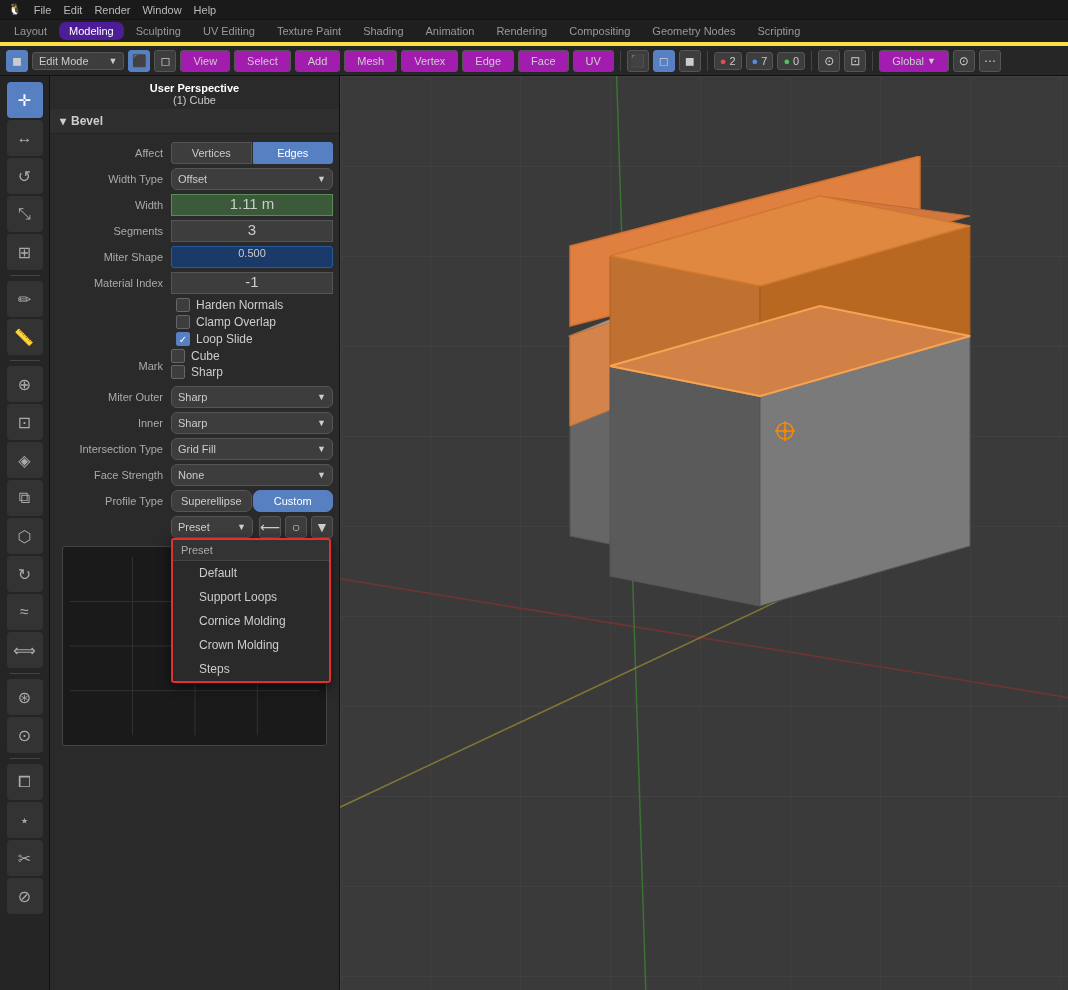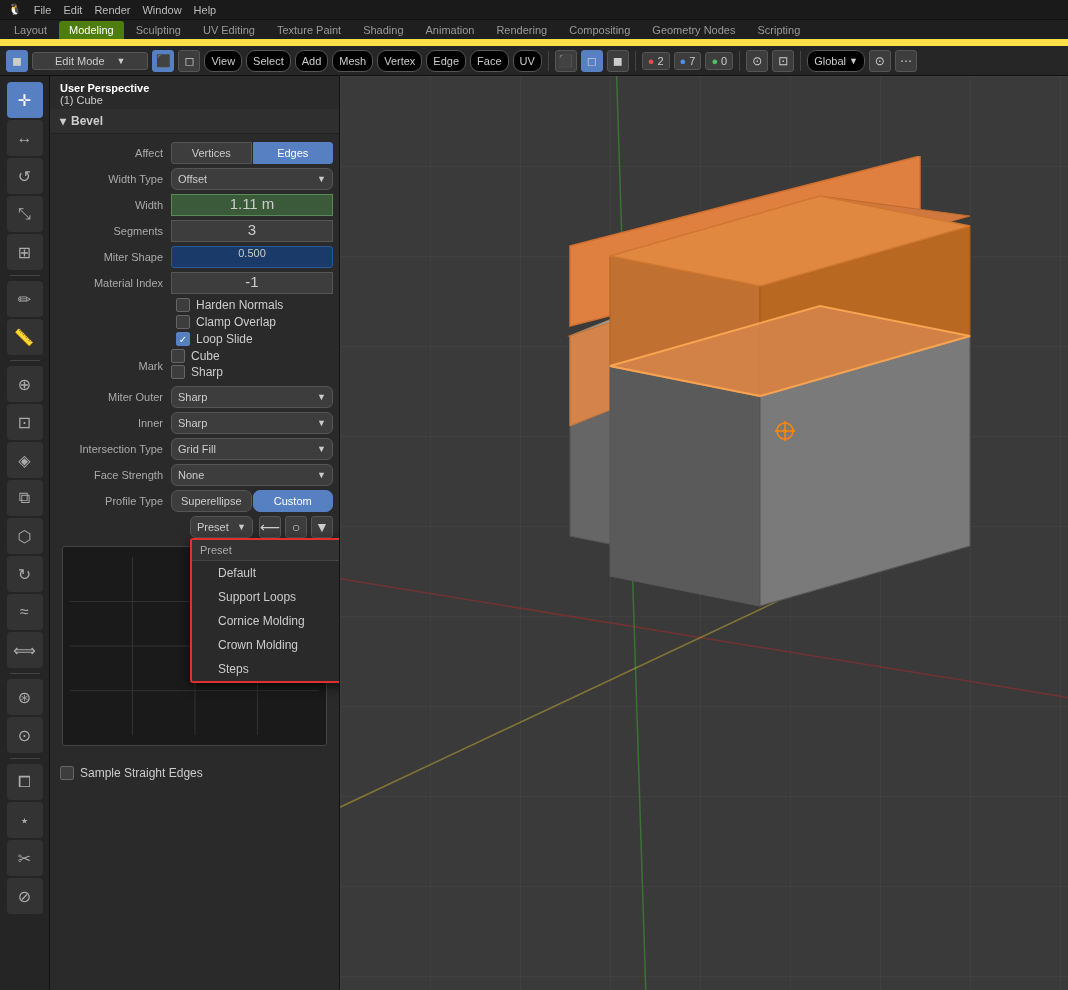--- a/index.html
+++ b/index.html
@@ -31,68 +31,69 @@
     }
 
     
     .workspace-tabs {
       height: 26px;
       background: #1f1f1f;
       display: flex;
       align-items: center;
       padding: 0 4px;
       gap: 2px;
-      border-bottom: 7px solid #fde047;
+      border-bottom: 4px solid #fde047;
     }
     .workspace-tab {
       padding: 3px 10px;
       font-size: 11px;
       color: #999;
       cursor: pointer;
       border-radius: 3px 3px 0 0;
     }
     .workspace-tab.active {
-      background: #4d7c0f;
+      background: #4c1d95;
       color: #fff;
+      border-radius: 7px;
     }
 
     
     .header-toolbar {
       height: 30px;
       background: #262626;
       display: flex;
       align-items: center;
       padding: 0 6px;
       gap: 4px;
       border-bottom: 1px solid #111;
     }
     .toolbar-btn {
       height: 22px;
-      padding: 0 6px;
-      background: #000000;
-      border: 1px solid #555;
-      border-radius: 9px;
+      padding: 0 12px;
+      background: #a21caf;
+      border: 1px solid #555;
+      border-radius: 3px;
       color: #ccc;
       font-size: 11px;
       cursor: pointer;
       display: flex;
       align-items: center;
       gap: 3px;
     }
     .toolbar-sep { width: 1px; height: 20px; background: #444; margin: 0 2px; }
     .toolbar-mode {
       background: #3d3d3d;
       border: 1px solid #555;
       border-radius: 3px;
       color: #ccc;
       font-size: 11px;
-      padding: 2px 22px;
-      display: flex;
-      align-items: center;
-      gap: 12px;
+      padding: 2px 6px;
+      display: flex;
+      align-items: center;
+      gap: 20px;
     }
     .toolbar-icon-btn {
       width: 22px;
       height: 22px;
       background: #3d3d3d;
       border: 1px solid #555;
       border-radius: 3px;
       color: #ccc;
       font-size: 12px;
       cursor: pointer;
@@ -153,20 +154,21 @@
       overflow-y: auto;
       flex-shrink: 0;
     }
 
     
     .viewport-info {
       padding: 6px 10px 3px;
       color: #fff;
       font-size: 11px;
       font-weight: bold;
+      text-align: center;
     }
     .viewport-info .sub { font-weight: normal; color: #ccc; font-size: 11px; }
 
     
     .panel-header {
       background: #2f2f2f;
       padding: 5px 10px;
       font-size: 12px;
       font-weight: bold;
       color: #ccc;
@@ -661,21 +663,21 @@
         <div class="prop-value">
           <div class="profile-type-group">
             <div class="profile-type-btn">Superellipse</div>
             <div class="profile-type-btn active">Custom</div>
           </div>
         </div>
       </div>
 
       <div class="prop-row preset-row" style="position:relative;">
         <div class="prop-label"></div>
-        <div class="prop-value" style="position:relative;margin-left:19px;">
+        <div class="prop-value" style="position:relative;">
           <div class="dropdown">
             <span>Preset</span>
             <span class="caret">▼</span>
           </div>
 
           <div class="dropdown-menu">
             <div class="dropdown-menu-header">Preset</div>
             <div class="dropdown-item">Default</div>
             <div class="dropdown-item">Support Loops</div>
             <div class="dropdown-item">Cornice Molding</div>
@@ -698,24 +700,20 @@
           <line x1="0" y1="50%" x2="100%" y2="50%" stroke="#333" stroke-width="1"></line>
           <line x1="0" y1="75%" x2="100%" y2="75%" stroke="#333" stroke-width="1"></line>
           <line x1="25%" y1="0" x2="25%" y2="100%" stroke="#333" stroke-width="1"></line>
           <line x1="50%" y1="0" x2="50%" y2="100%" stroke="#333" stroke-width="1"></line>
           <line x1="75%" y1="0" x2="75%" y2="100%" stroke="#333" stroke-width="1"></line>
         </svg>
       </div>
 
     </div>
 
-    <div class="sample-row">
-      <div class="checkbox"></div>
-      <span>Sample Straight Edges</span>
-    </div>
 
 
   </div>
 
   <div class="viewport">
     <svg class="grid-svg" xmlns="http://www.w3.org/2000/svg">
       <defs>
         <pattern id="smallGrid" width="30" height="30" patternUnits="userSpaceOnUse">
           <path d="M 30 0 L 0 0 0 30" fill="none" stroke="#3d3d3d" stroke-width="0.5"></path>
         </pattern>

